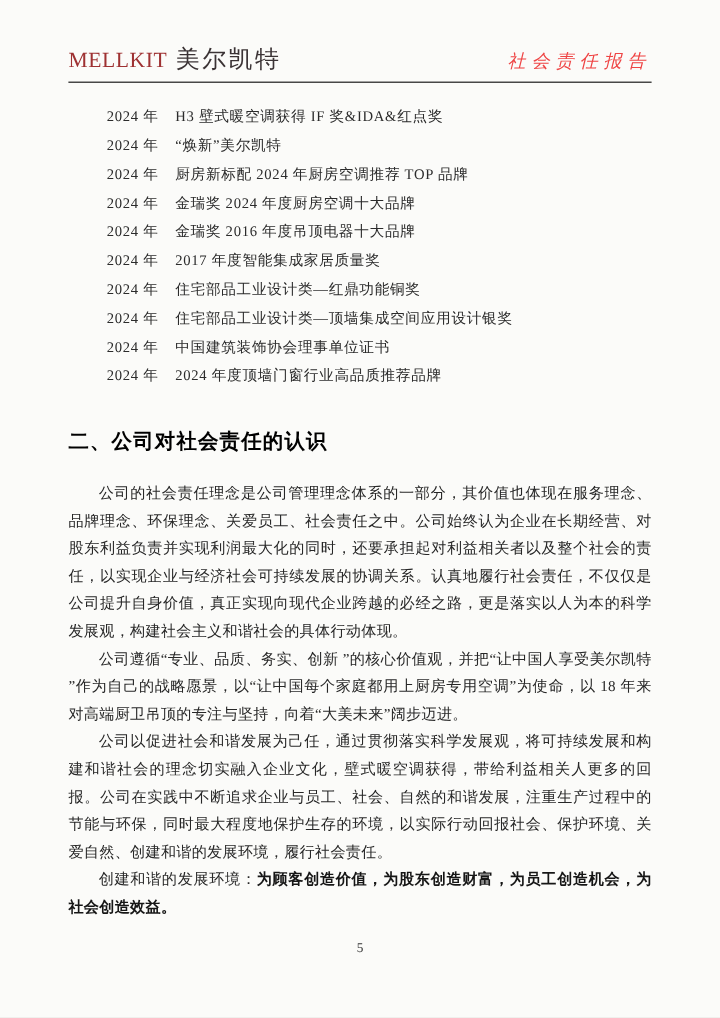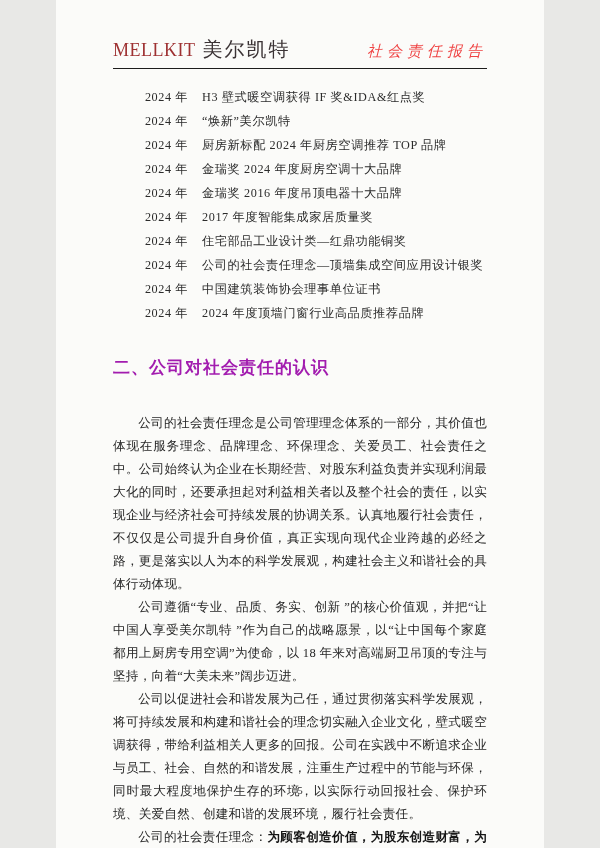--- a/index.html
+++ b/index.html
@@ -2,21 +2,21 @@
 <html><head>
 <meta charset="utf-8">
 <style>
   html, body {
     margin: 0;
     padding: 0;
     background: #e8e8e6;
   }
   .page {
     position: relative;
-    width: 488px;
+    width: 600px;
     height: 848px;
     margin: 0 auto;
     background: #fbfbf9;
     box-sizing: border-box;
     padding: 36px 57px 0 57px;
     overflow: hidden;
     font-family: "Liberation Serif", "DejaVu Serif", serif;
     color: #262626;
   }
   
@@ -69,25 +69,25 @@
     margin-right: 13px;
     text-align: center;
   }
   
   .section-heading {
     margin-top: 27px;
     font-family: "Liberation Sans", "DejaVu Sans", sans-serif;
     font-weight: 700;
     font-size: 17px;
     letter-spacing: 1px;
-    color: #a21caf;
+    color: #000000;
   }
   
   .body-text {
-    margin-top: 33px;
+    margin-top: 21px;
   }
   .body-text p {
     margin: 0;
     text-indent: 2em;
     font-size: 12.6px;
     line-height: 23px;
     letter-spacing: 0.25px;
     text-align: justify;
     color: #272727;
   }
@@ -145,38 +145,38 @@
     <div class="award-row">
       <span class="award-year">2024 年</span>
       <span class="award-title">2017 年度智能集成家居质量奖</span>
     </div>
     <div class="award-row">
       <span class="award-year">2024 年</span>
       <span class="award-title">住宅部品工业设计类—红鼎功能铜奖</span>
     </div>
     <div class="award-row">
       <span class="award-year">2024 年</span>
-      <span class="award-title">公司的社会责任理念—顶墙集成空间应用设计银奖</span>
+      <span class="award-title">住宅部品工业设计类—顶墙集成空间应用设计银奖</span>
     </div>
     <div class="award-row">
       <span class="award-year">2024 年</span>
       <span class="award-title">中国建筑装饰协会理事单位证书</span>
     </div>
     <div class="award-row">
       <span class="award-year">2024 年</span>
       <span class="award-title">2024 年度顶墙门窗行业高品质推荐品牌</span>
     </div>
   </div>
 
   <div class="section-heading">二、公司对社会责任的认识</div>
 
   <div class="body-text">
     <p>公司的社会责任理念是公司管理理念体系的一部分，其价值也体现在服务理念、品牌理念、环保理念、关爱员工、社会责任之中。公司始终认为企业在长期经营、对股东利益负责并实现利润最大化的同时，还要承担起对利益相关者以及整个社会的责任，以实现企业与经济社会可持续发展的协调关系。认真地履行社会责任，不仅仅是公司提升自身价值，真正实现向现代企业跨越的必经之路，更是落实以人为本的科学发展观，构建社会主义和谐社会的具体行动体现。</p>
     <p>公司遵循“专业、品质、务实、创新 ”的核心价值观，并把“让中国人享受美尔凯特 ”作为自己的战略愿景，以“让中国每个家庭都用上厨房专用空调”为使命，以 18 年来对高端厨卫吊顶的专注与坚持，向着“大美未来”阔步迈进。</p>
     <p>公司以促进社会和谐发展为己任，通过贯彻落实科学发展观，将可持续发展和构建和谐社会的理念切实融入企业文化，壁式暖空调获得，带给利益相关人更多的回报。公司在实践中不断追求企业与员工、社会、自然的和谐发展，注重生产过程中的节能与环保，同时最大程度地保护生存的环境，以实际行动回报社会、保护环境、关爱自然、创建和谐的发展环境，履行社会责任。</p>
-    <p><span>公司的社会责任理念：</span><span class="bold-statement">为顾客创造价值，为股东创造财富，为员工创造机会，为社会创造效益。</span></p>
+    <p><span>创建和谐的发展环境：</span><span class="bold-statement">为顾客创造价值，为股东创造财富，为员工创造机会，为社会创造效益。</span></p>
   </div>
 
   <div class="page-footer">
     <span class="page-number">5</span>
   </div>
 
 </div>
 
 </body></html>

